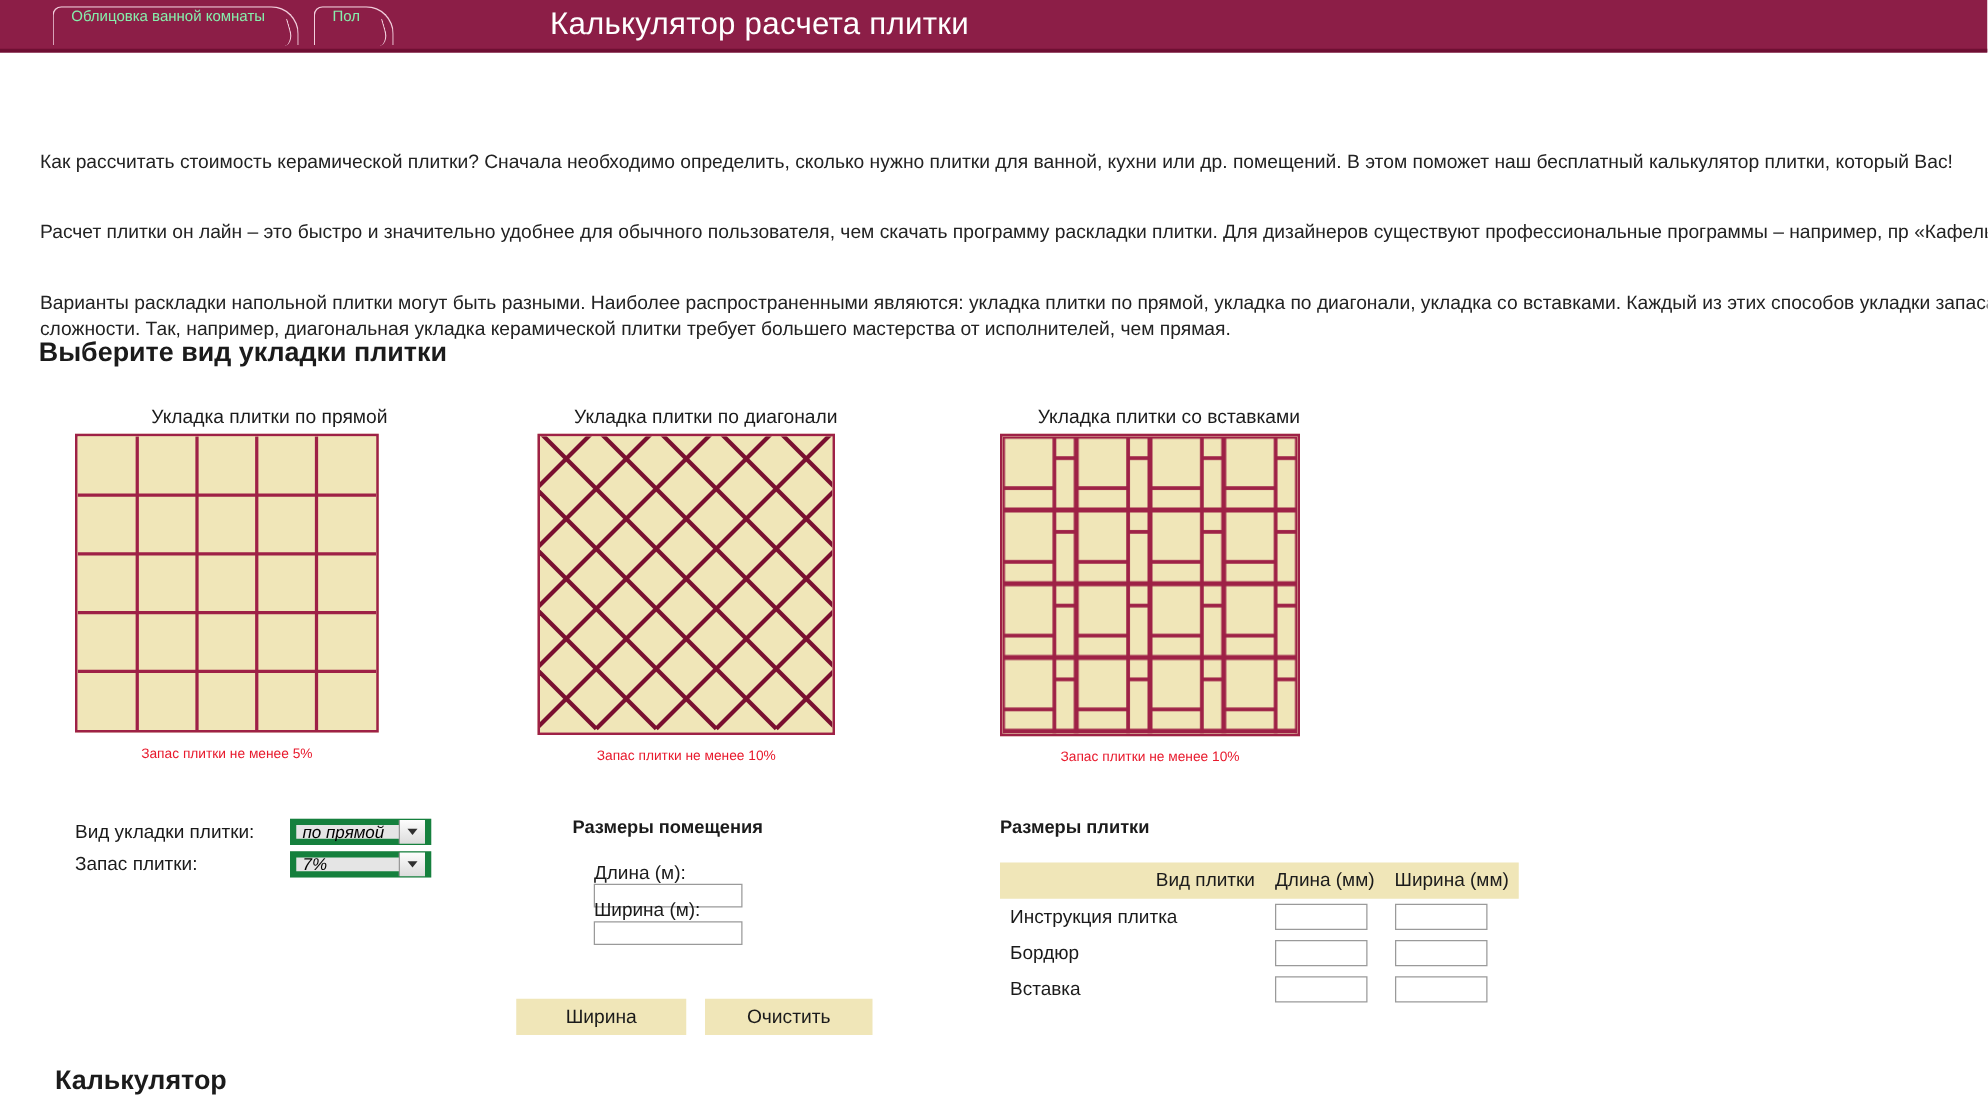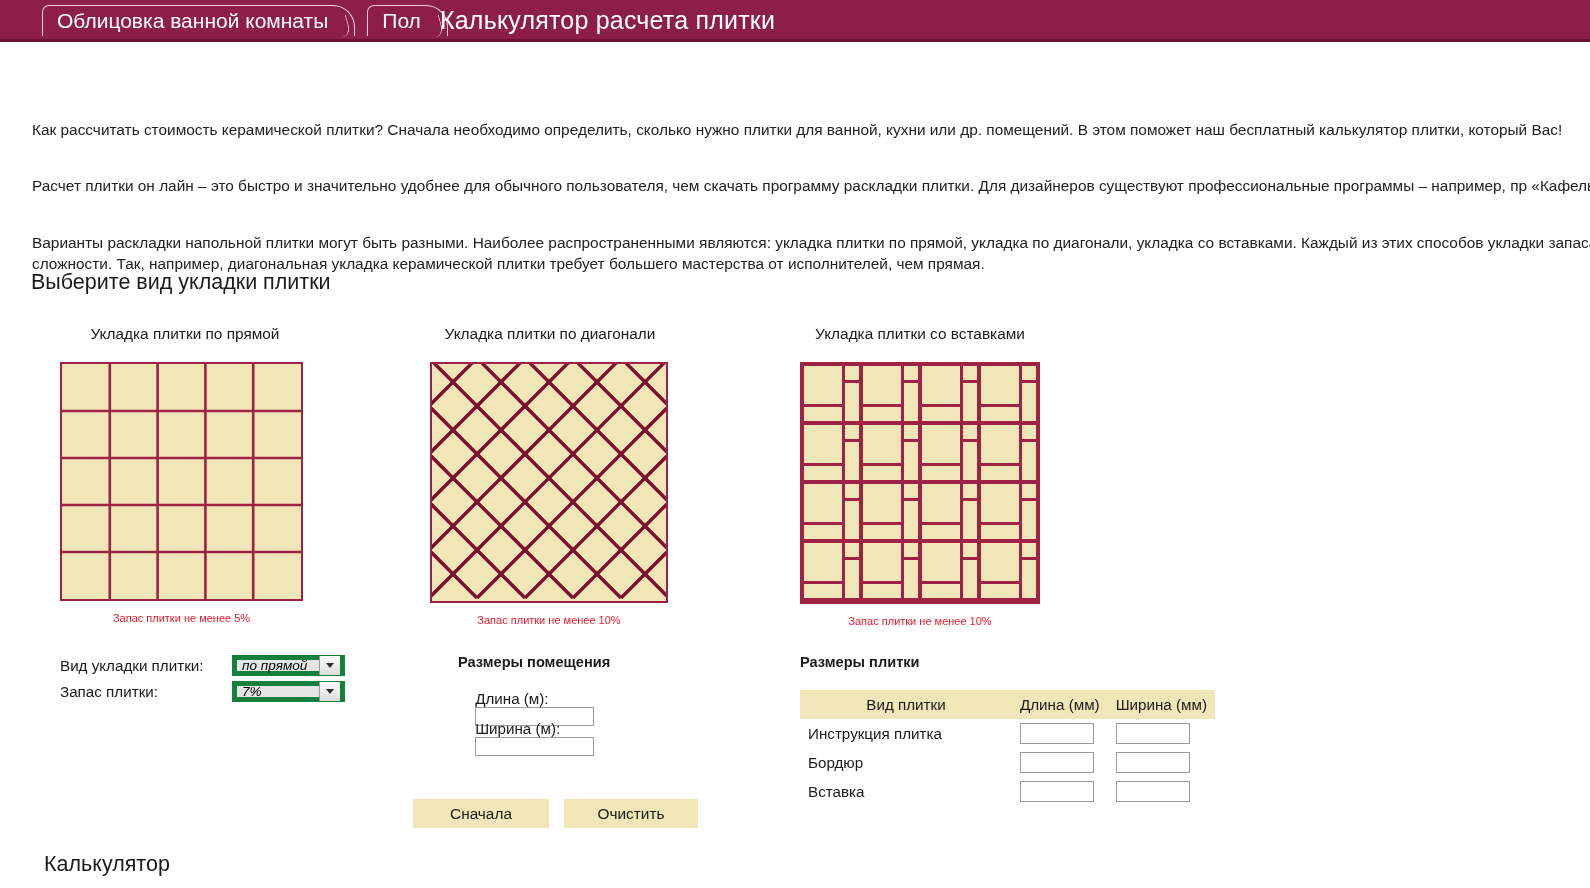--- a/index.html
+++ b/index.html
@@ -24,23 +24,23 @@
     left: 42px; top: 5px;
     display: flex;
     align-items: flex-end;
     gap: 12px;
   }
   .tab {
     position: relative;
     height: 31px;
     padding: 0 26px 0 14px;
     display: flex;
-    align-items: center;
-    color: #ffffff;
-    font-size: 21px;
+    align-items: flex-start;
+    color: #86efac;
+    font-size: 12px;
     white-space: nowrap;
     border: 1.6px solid #f2cfdd;
     border-bottom: none;
     border-radius: 7px 22px 0 0;
     background: transparent;
     cursor: pointer;
   }
   .tab::after {
     content: "";
     position: absolute;
@@ -76,38 +76,38 @@
     line-height: 21px;
     white-space: nowrap;
   }
   #intro-0 { top: 62px; white-space: normal; width: 1700px; }
   #intro-1 { top: 118px; }
   #intro-2 { top: 175px; white-space: normal; width: 1710px; }
 
   h2.section {
     position: absolute;
     margin: 0;
-    font-weight: 400;
+    font-weight: 700;
     font-size: 21.5px;
     color: #1b1b1b;
   }
   #sec-choose { left: 31px; top: 228px; }
   #sec-instr  { left: 44px; top: 810px; }
 
   
   .pattern-card { position: absolute; }
   #card-0 { left: 60px;  top: 283px; }
   #card-1 { left: 430px; top: 283px; }
   #card-2 { left: 800px; top: 283px; }
 
   .pattern-title {
     font-size: 15.4px;
     color: #1b1b1b;
-    text-align: center;
-    margin-bottom: 19px;
+    text-align: right;
+    margin-bottom: 4px;
     white-space: nowrap;
   }
   #card-0 .pattern-title { width: 250px; }
   #card-1 .pattern-title { width: 240px; }
   #card-2 .pattern-title { width: 240px; }
 
   .pattern-box {
     border: 2px solid #9e2146;
     background: #f0e6b8;
     overflow: hidden;
@@ -209,21 +209,21 @@
   .txt-room { width: 119px; }
 
   table.tile-table {
     border-collapse: collapse;
     font-size: 15.2px;
     color: #1b1b1b;
   }
   table.tile-table th {
     background: #f0e6b8;
     font-weight: 400;
-    text-align: center;
+    text-align: right;
     padding: 6px 8px 6px 8px;
     white-space: nowrap;
   }
   table.tile-table th.num { text-align: left; }
   table.tile-table td {
     padding: 4px 8px 4px 8px;
     white-space: nowrap;
   }
   table.tile-table td.cellname { padding-right: 70px; }
   .txt-tile { width: 74px; }
@@ -399,19 +399,19 @@
         <tr>
           <td class="cellname">Вставка</td>
           <td><input class="txt txt-tile" type="text" value="" style=""></td>
           <td><input class="txt txt-tile" type="text" value="" style=""></td>
         </tr>
       </tbody>
     </table>
   </div>
 
   <div id="btn-row">
-    <button class="cbtn" id="btn-calc">Сначала</button>
+    <button class="cbtn" id="btn-calc">Ширина</button>
     <button class="cbtn" id="btn-clear">Очистить</button>
   </div>
 
   <h2 class="section" id="sec-instr">Калькулятор</h2>
 
 </div>
 
 </body></html>

